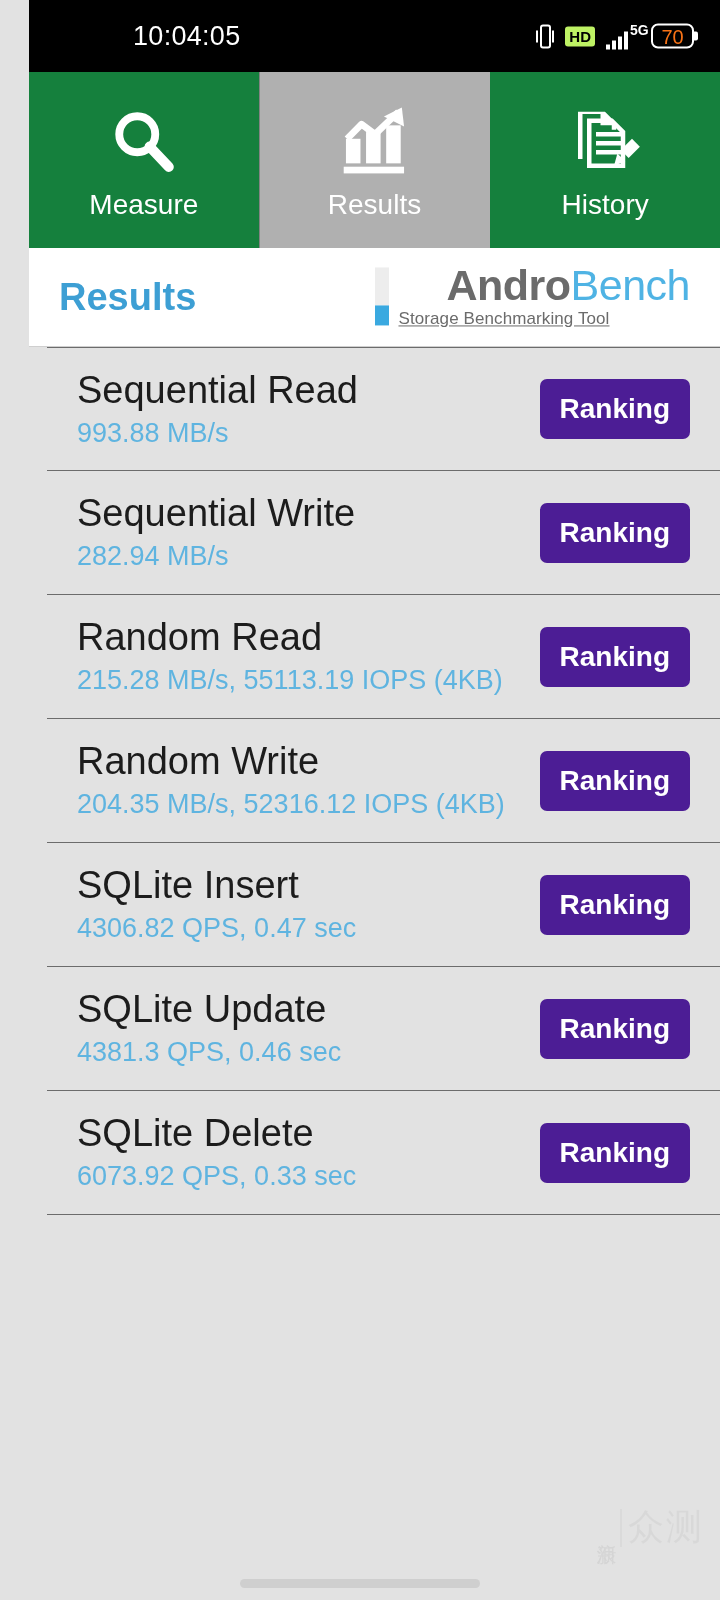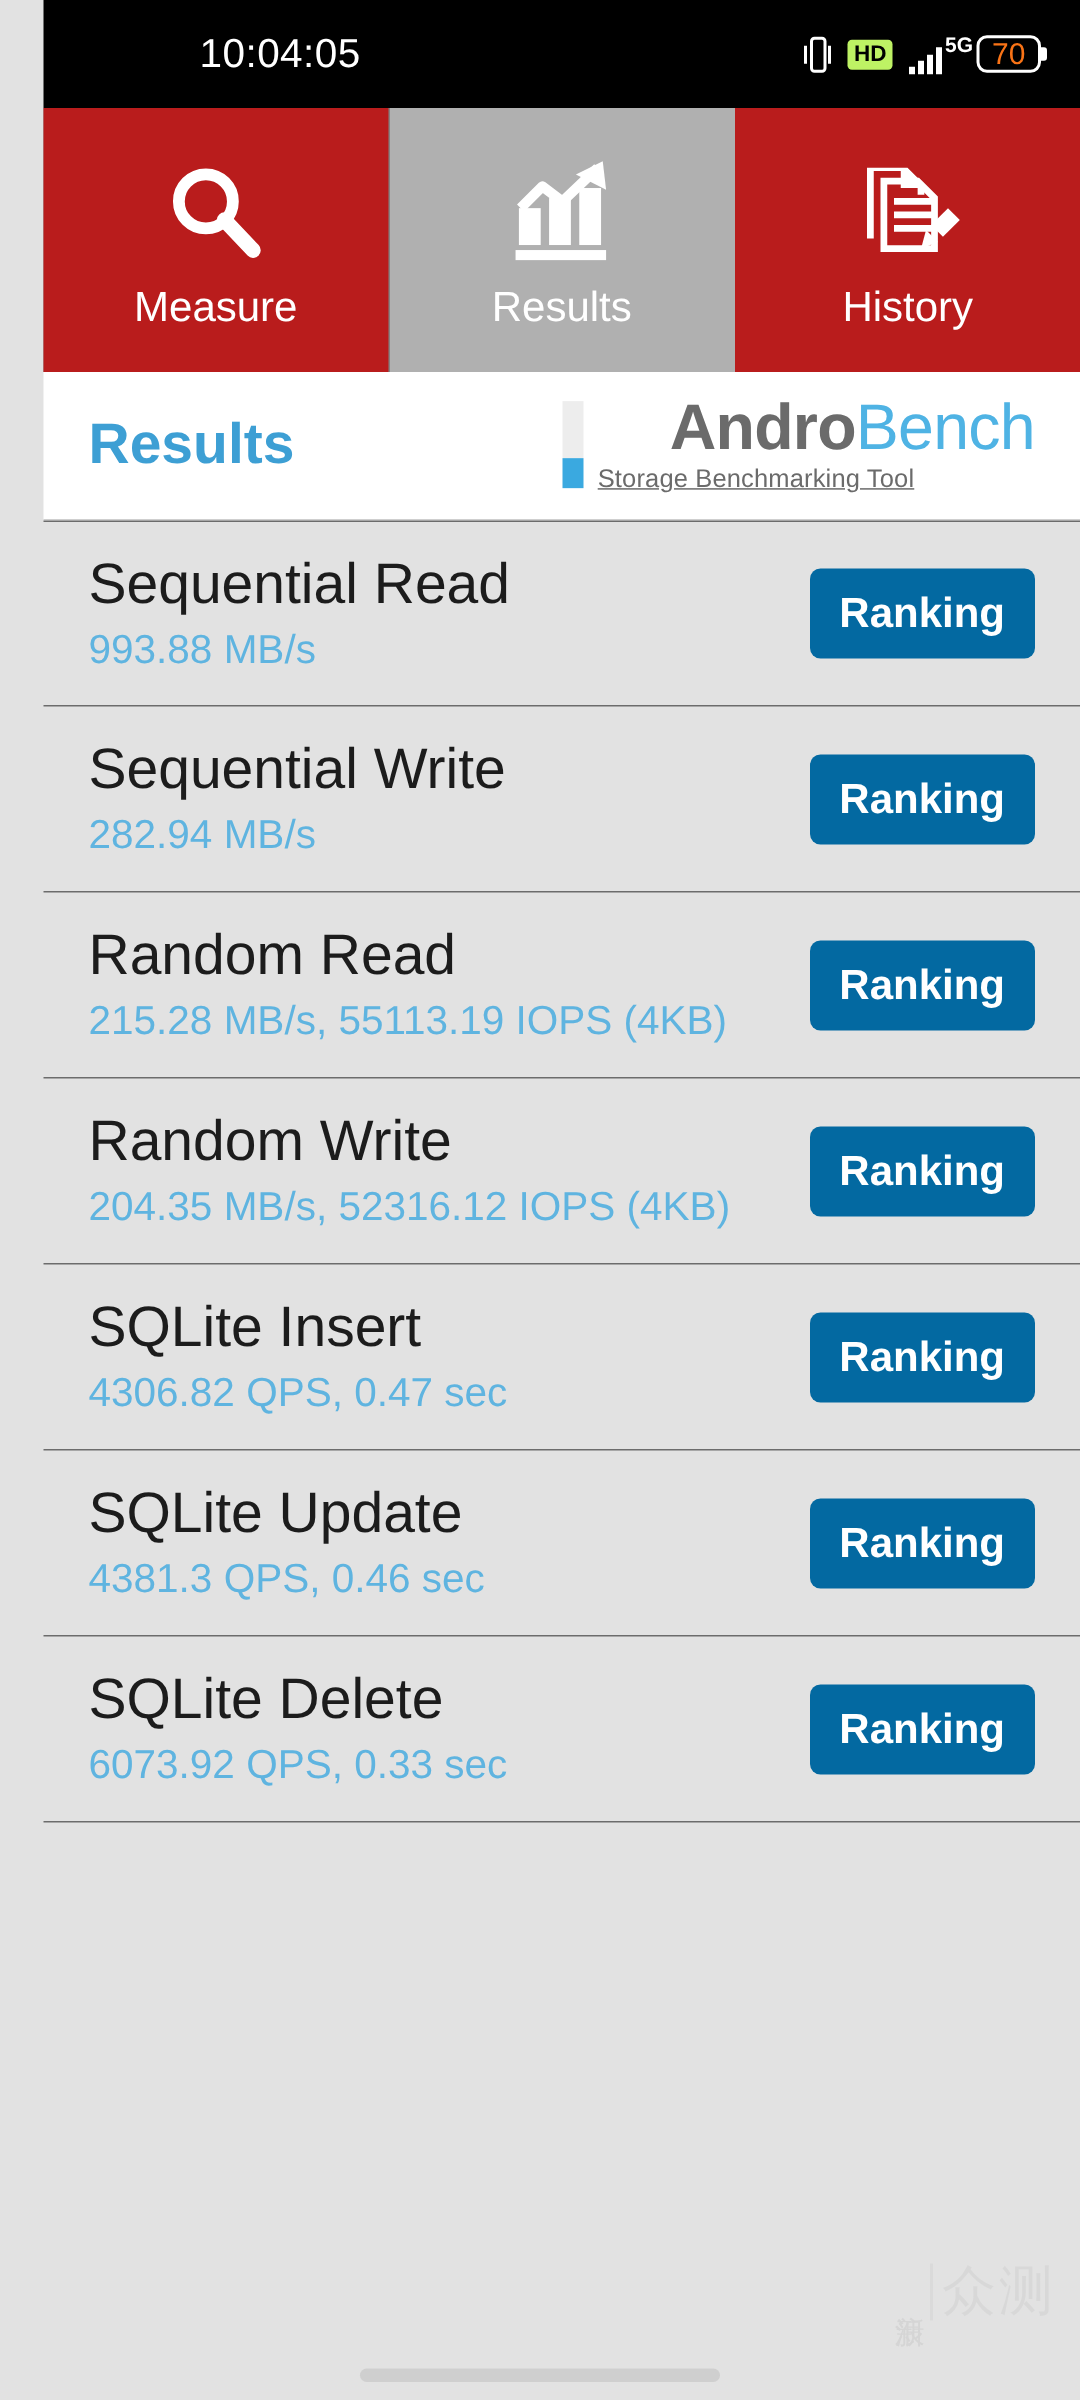--- a/index.html
+++ b/index.html
@@ -59,21 +59,21 @@
   }
   .ic-batt .shell span { font-size:20px; color:#f97316; font-weight:normal; line-height:1; }
   .ic-batt .cap {
     position:absolute; right:0; top:8px; width:4px; height:9px;
     background:#fff; border-radius:0 2px 2px 0;
   }
 
   
   .tabbar { display:flex; height:176px; background:#6e6e6e; }
   .tab {
-    flex:1; background:#b91c1c; position:relative;
+    flex:1; background:#15803d; position:relative;
     display:flex; flex-direction:column; align-items:center; justify-content:center;
     border-right:1px solid #838383;
   }
   .tab:last-child { border-right:none; }
   .tab.active { background:#b0b0b0; border-right-color:#b0b0b0; }
   .tab .tab-icon { height:84px; display:flex; align-items:center; justify-content:center; }
   .tab .tab-icon svg { display:block; }
   .tab .tab-label {
     color:#ffffff; font-size:28px; margin-top:6px;
     font-family:"Liberation Sans", sans-serif;
@@ -98,37 +98,37 @@
   .logo-bar .bot { height:20px; background:#3aa9e0; }
   .logo-text { display:flex; flex-direction:column; }
   .logo-main { font-size:43px; line-height:0.98; letter-spacing:-0.5px; }
   .logo-main .andro { color:#6b6b6b; font-weight:bold;margin-left:48px; }
   .logo-main .bench { color:#4fb3e4; font-weight:normal; }
   .logo-sub {
     font-size:17px; color:#6b6b6b; text-align:left; margin-top:3px; letter-spacing:0.1px;text-decoration:underline;
   }
 
   
-  .list { background:#e2e2e2; }
+  .list { background:#e2e2e2;margin-left:18px; }
   .row {
     position:relative; height:124px; border-bottom:1px solid #6c6c6c;
     display:flex; align-items:center; padding:0 0 0 30px;
   }
   .row:first-child { border-top:1px solid #6c6c6c; }
   .row-texts { flex:1; }
   .row-title {
     font-size:38px; color:#1c1c1c; line-height:1.1; font-weight:normal;
     font-family:"Liberation Sans", sans-serif;
   }
   .row-value {
     font-size:27px; color:#5fb4e0; margin-top:7px; line-height:1.1;
     font-family:"Liberation Sans", sans-serif;
   }
   .ranking-btn {
-    margin-right:30px; background:#0369a1; color:#fff;
+    margin-right:30px; background:#4c1d95; color:#fff;
     font-size:28px; font-weight:bold; border:none; border-radius:7px;
     padding:14px 20px; cursor:pointer; white-space:nowrap;
     font-family:"Liberation Sans", sans-serif;
   }
   .watermark {
     position:absolute; right:16px; bottom:48px;
     display:flex; align-items:center; opacity:0.30;
   }
   .wm-sina {
     font-size:20px; color:#b8b8b8; line-height:0.95; letter-spacing:0;

